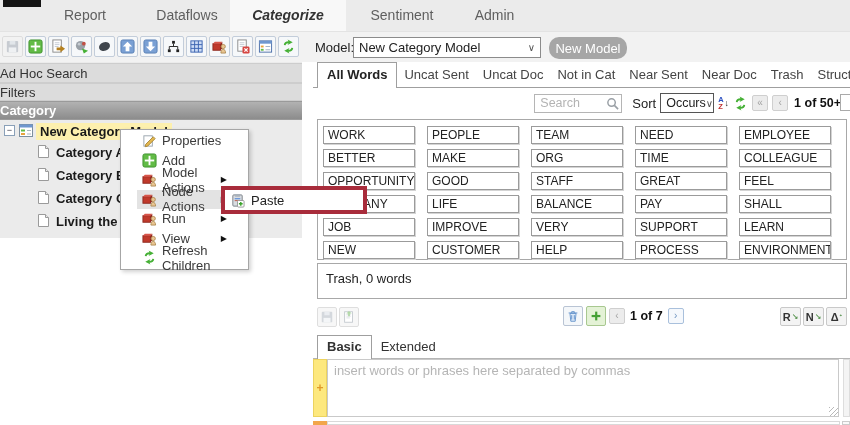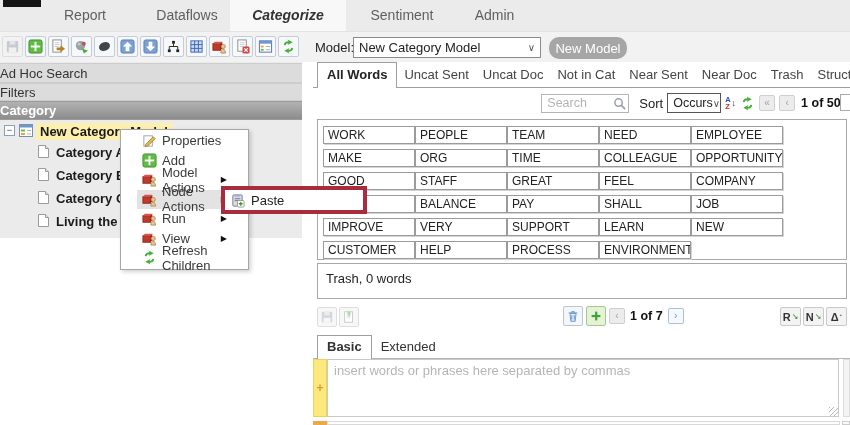--- a/index.html
+++ b/index.html
@@ -57,21 +57,21 @@
   .pastebox .ico svg { width:15px; height:15px; display:block; }
 
   
   .wtabs { position:absolute; left:313px; top:63px; width:537px; height:25px; border-bottom:1px solid #9f9f9f;
            display:flex; align-items:flex-end; color:#444; }
   .wtab { padding:4px 7px 5px; white-space:nowrap; }
   .wtab.active { border:1px solid #9f9f9f; border-bottom:none; background:#fff; font-weight:bold; color:#222;
                  margin-left:4px; margin-bottom:-1px; padding:4px 9px 6px; }
 
   
-  .controls { position:absolute; left:313px; top:91px; width:537px; height:24px; display:flex; align-items:center;
+  .controls { position:absolute; left:306px; top:91px; width:537px; height:24px; display:flex; align-items:center;
               justify-content:flex-end; gap:4px; }
   .searchwrap { position:relative; width:88px; height:19px; }
   .searchwrap input { width:100%; height:100%; border:1px solid #b5b5b5; padding:0 18px 0 5px;
                       font:12.5px "Liberation Sans",sans-serif; color:#444; }
   .searchwrap input::placeholder { color:#b3b3b3; }
   .searchwrap svg { position:absolute; right:3px; top:3px; width:13px; height:13px; }
   .sort-label { margin-left:6px; }
   .occurs-select { width:54px; height:20px; border-color:#555; font-size:12.5px; }
   .azsort { display:flex; align-items:center; line-height:0; }
   .azsort .letters { display:flex; flex-direction:column; font-size:7.5px; font-weight:bold; line-height:7px; }
@@ -79,21 +79,21 @@
   .azsort .dn { font-size:9px; color:#222; margin-left:1px; }
   .sicon svg { width:15px; height:15px; display:block; }
   .pgbtn { width:16px; height:16px; border:1px solid #cfcfcf; background:#ececec; color:#a3a3a3;
            font-size:10px; line-height:14px; text-align:center; border-radius:2px; }
   .pgbtn.on { background:#f5f8fc; border-color:#a9c0dc; color:#6f94c0; }
   .pager-text { font-weight:bold; font-size:12.5px; color:#111; margin:0 2px; white-space:nowrap; }
   .page-input { position:absolute; left:840px; top:94px; width:16px; height:17px; border:1px solid #aaa; background:#fff; }
 
   
   .wordbox { position:absolute; left:317px; top:119px; width:530px; height:141px; border:1px solid #a8a8a8;
-             background:#fff; display:grid; grid-template-columns:repeat(5,92px); gap:5px 0;
+             background:#fff; display:grid; grid-template-columns:repeat(5,92px); gap:5px 12px;
              padding:6px 5px; align-content:start; }
   .wcell { height:18px; border:1px solid #9b9b9b; box-shadow:1px 1px 0 #d4d4d4; background:#fff;
            font-size:12px; line-height:16px; padding-left:4px; color:#222; white-space:nowrap; overflow:hidden; }
 
   .trashbox { position:absolute; left:317px; top:263px; width:530px; height:36px; border:1px solid #a8a8a8;
               background:#fff; padding:7px 8px; color:#222; }
 
   
   .btoolbar { position:absolute; left:313px; top:303px; width:537px; height:30px; }
   .bt-left { position:absolute; left:4px; top:4px; display:flex; gap:2px; }
@@ -417,20 +417,21 @@
     <span class="pager-text">1 of 50+</span>
   </div>
   <div class="page-input"></div>
 
   <div class="wordbox">
     <div class="wcell">WORK</div>
     <div class="wcell">PEOPLE</div>
     <div class="wcell">TEAM</div>
     <div class="wcell">NEED</div>
     <div class="wcell">EMPLOYEE</div>
+    <div class="wcell">BETTER</div>
     <div class="wcell">MAKE</div>
     <div class="wcell">ORG</div>
     <div class="wcell">TIME</div>
     <div class="wcell">COLLEAGUE</div>
     <div class="wcell">OPPORTUNITY</div>
     <div class="wcell">GOOD</div>
     <div class="wcell">STAFF</div>
     <div class="wcell">GREAT</div>
     <div class="wcell">FEEL</div>
     <div class="wcell">COMPANY</div>

